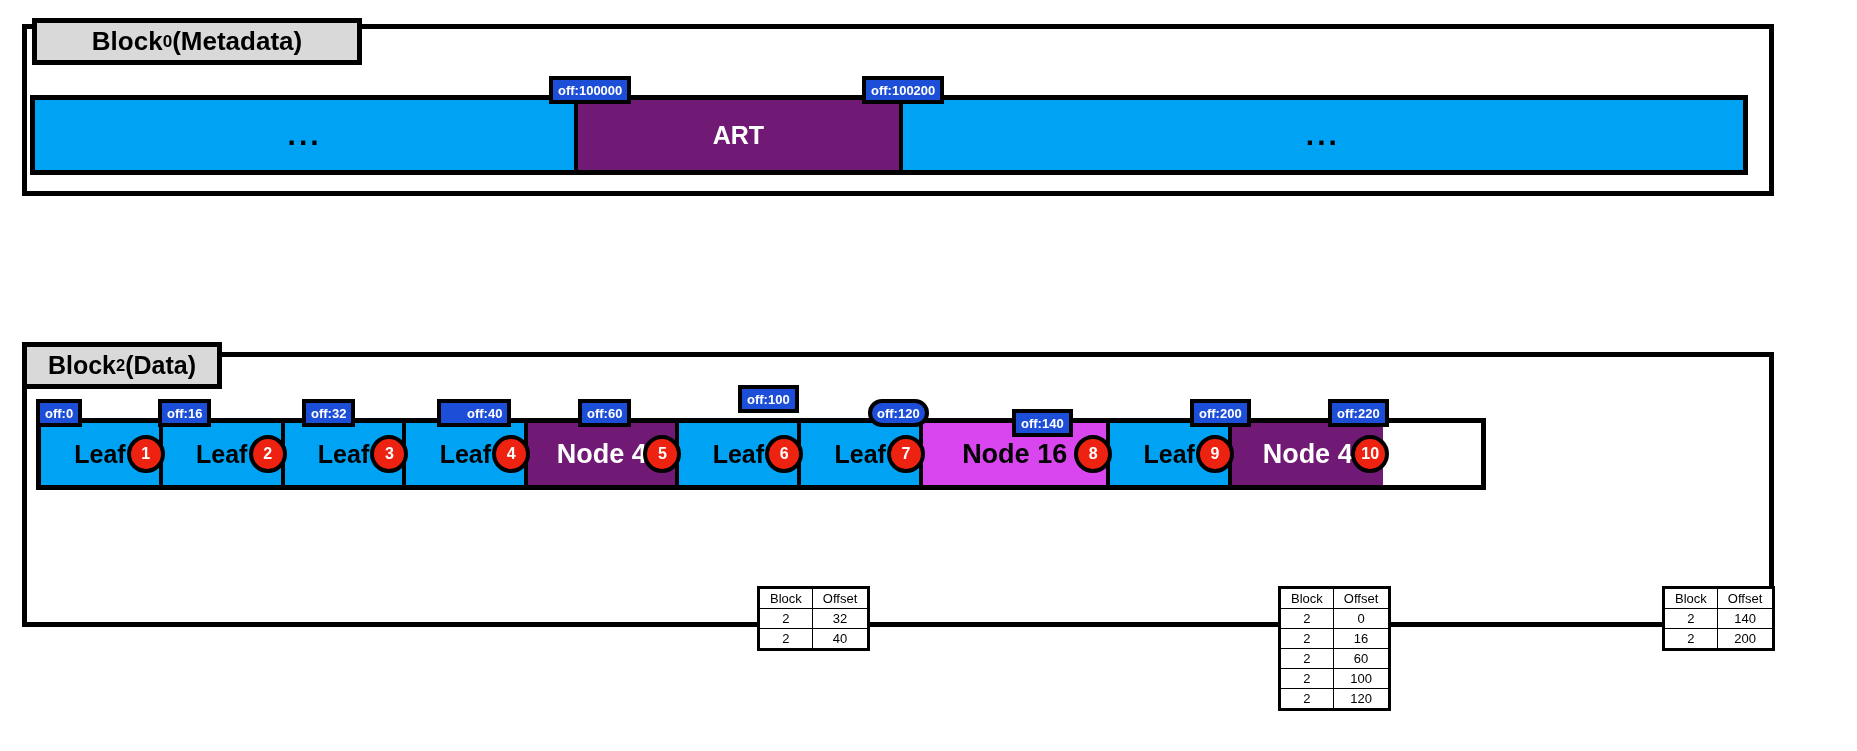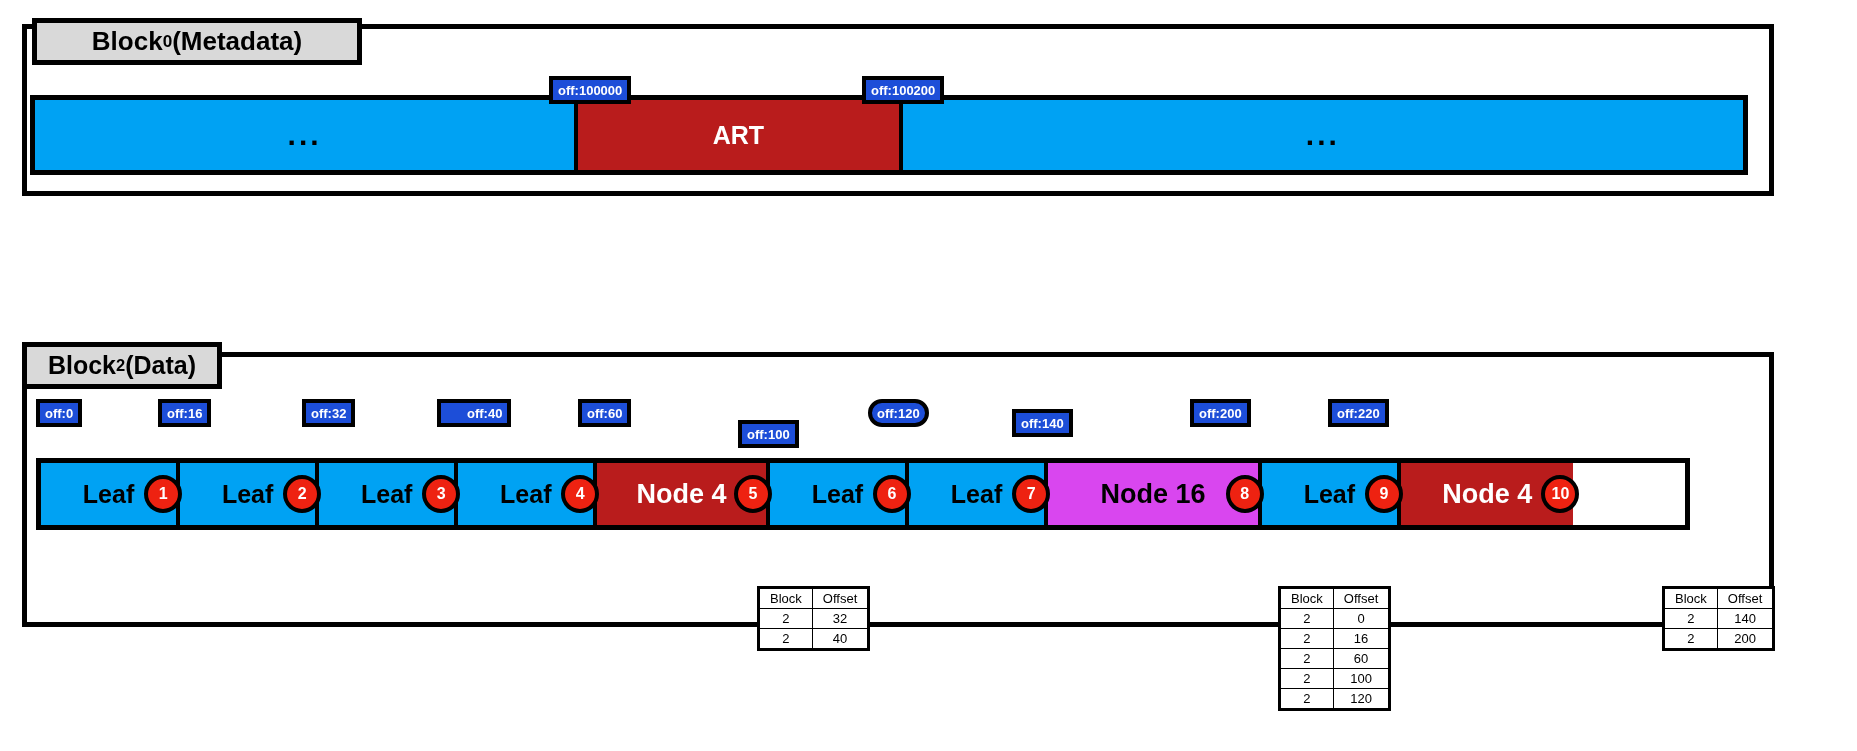--- a/index.html
+++ b/index.html
@@ -60,21 +60,21 @@
     box-sizing: border-box;
     display: flex;
     align-items: center;
     justify-content: center;
     text-align: center;
     font-weight: bold;
     border-right: 4px solid #000000;
   }
   .seg:last-child { border-right: none; }
   .seg.blue  { background: #00a2f3; color: #000000; }
-  .seg.green { background: #b91c1c; color: #ffffff; }
+  .seg.green { background: #701a75; color: #ffffff; }
   .seg.orange{ background: #d946ef; color: #000000; }
 
   .ellipsis { font-size: 30px; letter-spacing: 3px; line-height: 0.4; }
 
   .art-label { font-size: 25px; line-height: 1.22; }
 
   
   .offset-flag {
     position: absolute;
     background: #1d4ed8;
@@ -88,21 +88,21 @@
     justify-content: center;
     height: 28px;
     z-index: 8;
     white-space: nowrap;
     padding: 0 5px;
   }
 
   
   #data-container { left: 22px; top: 352px; width: 1752px; height: 275px; }
   #data-title { left: 22px; top: 342px; width: 200px; height: 47px; font-size: 25px; }
-  #data-strip { left: 36px; top: 418px; width: 1654px; height: 72px; margin-top: 40px; }
+  #data-strip { left: 36px; top: 418px; width: 1450px; height: 72px; }
 
   .seg-label { font-size: 27px; position: relative; z-index: 2; }
   .seg-label.small { font-size: 25px; }
 
   
   .badge {
     position: absolute;
     width: 38px;
     height: 38px;
     border-radius: 50%;
@@ -216,21 +216,21 @@
     </div>
   </div>
 
 <div class="offset-flag" style="left: 549px; top: 76px;">off:100000</div>
 <div class="offset-flag" style="left: 862px; top: 76px;">off:100200</div>
 <div class="offset-flag" style="left: 36px; top: 399px;">off:0</div>
 <div class="offset-flag" style="left: 158px; top: 399px;">off:16</div>
 <div class="offset-flag" style="left: 302px; top: 399px;">off:32</div>
 <div class="offset-flag" style="left: 437px; top: 399px; padding-left: 26px;">off:40</div>
 <div class="offset-flag" style="left: 578px; top: 399px;">off:60</div>
-<div class="offset-flag" style="left: 738px; top: 420px;">off:100</div>
+<div class="offset-flag" style="left: 738px; top: 385px;">off:100</div>
 <div class="offset-flag" style="left: 868px; top: 399px; border-radius: 14px;">off:120</div>
 <div class="offset-flag" style="left: 1012px; top: 399px; margin-top: 10px;">off:140</div>
 <div class="offset-flag" style="left: 1190px; top: 399px;">off:200</div>
 <div class="offset-flag" style="left: 1328px; top: 399px;">off:220</div>
 <table class="mini-table" style="left: 757px; top: 586px;">
     <thead>
       <tr>
         <th>Block</th>
         <th>Offset</th>
       </tr>

